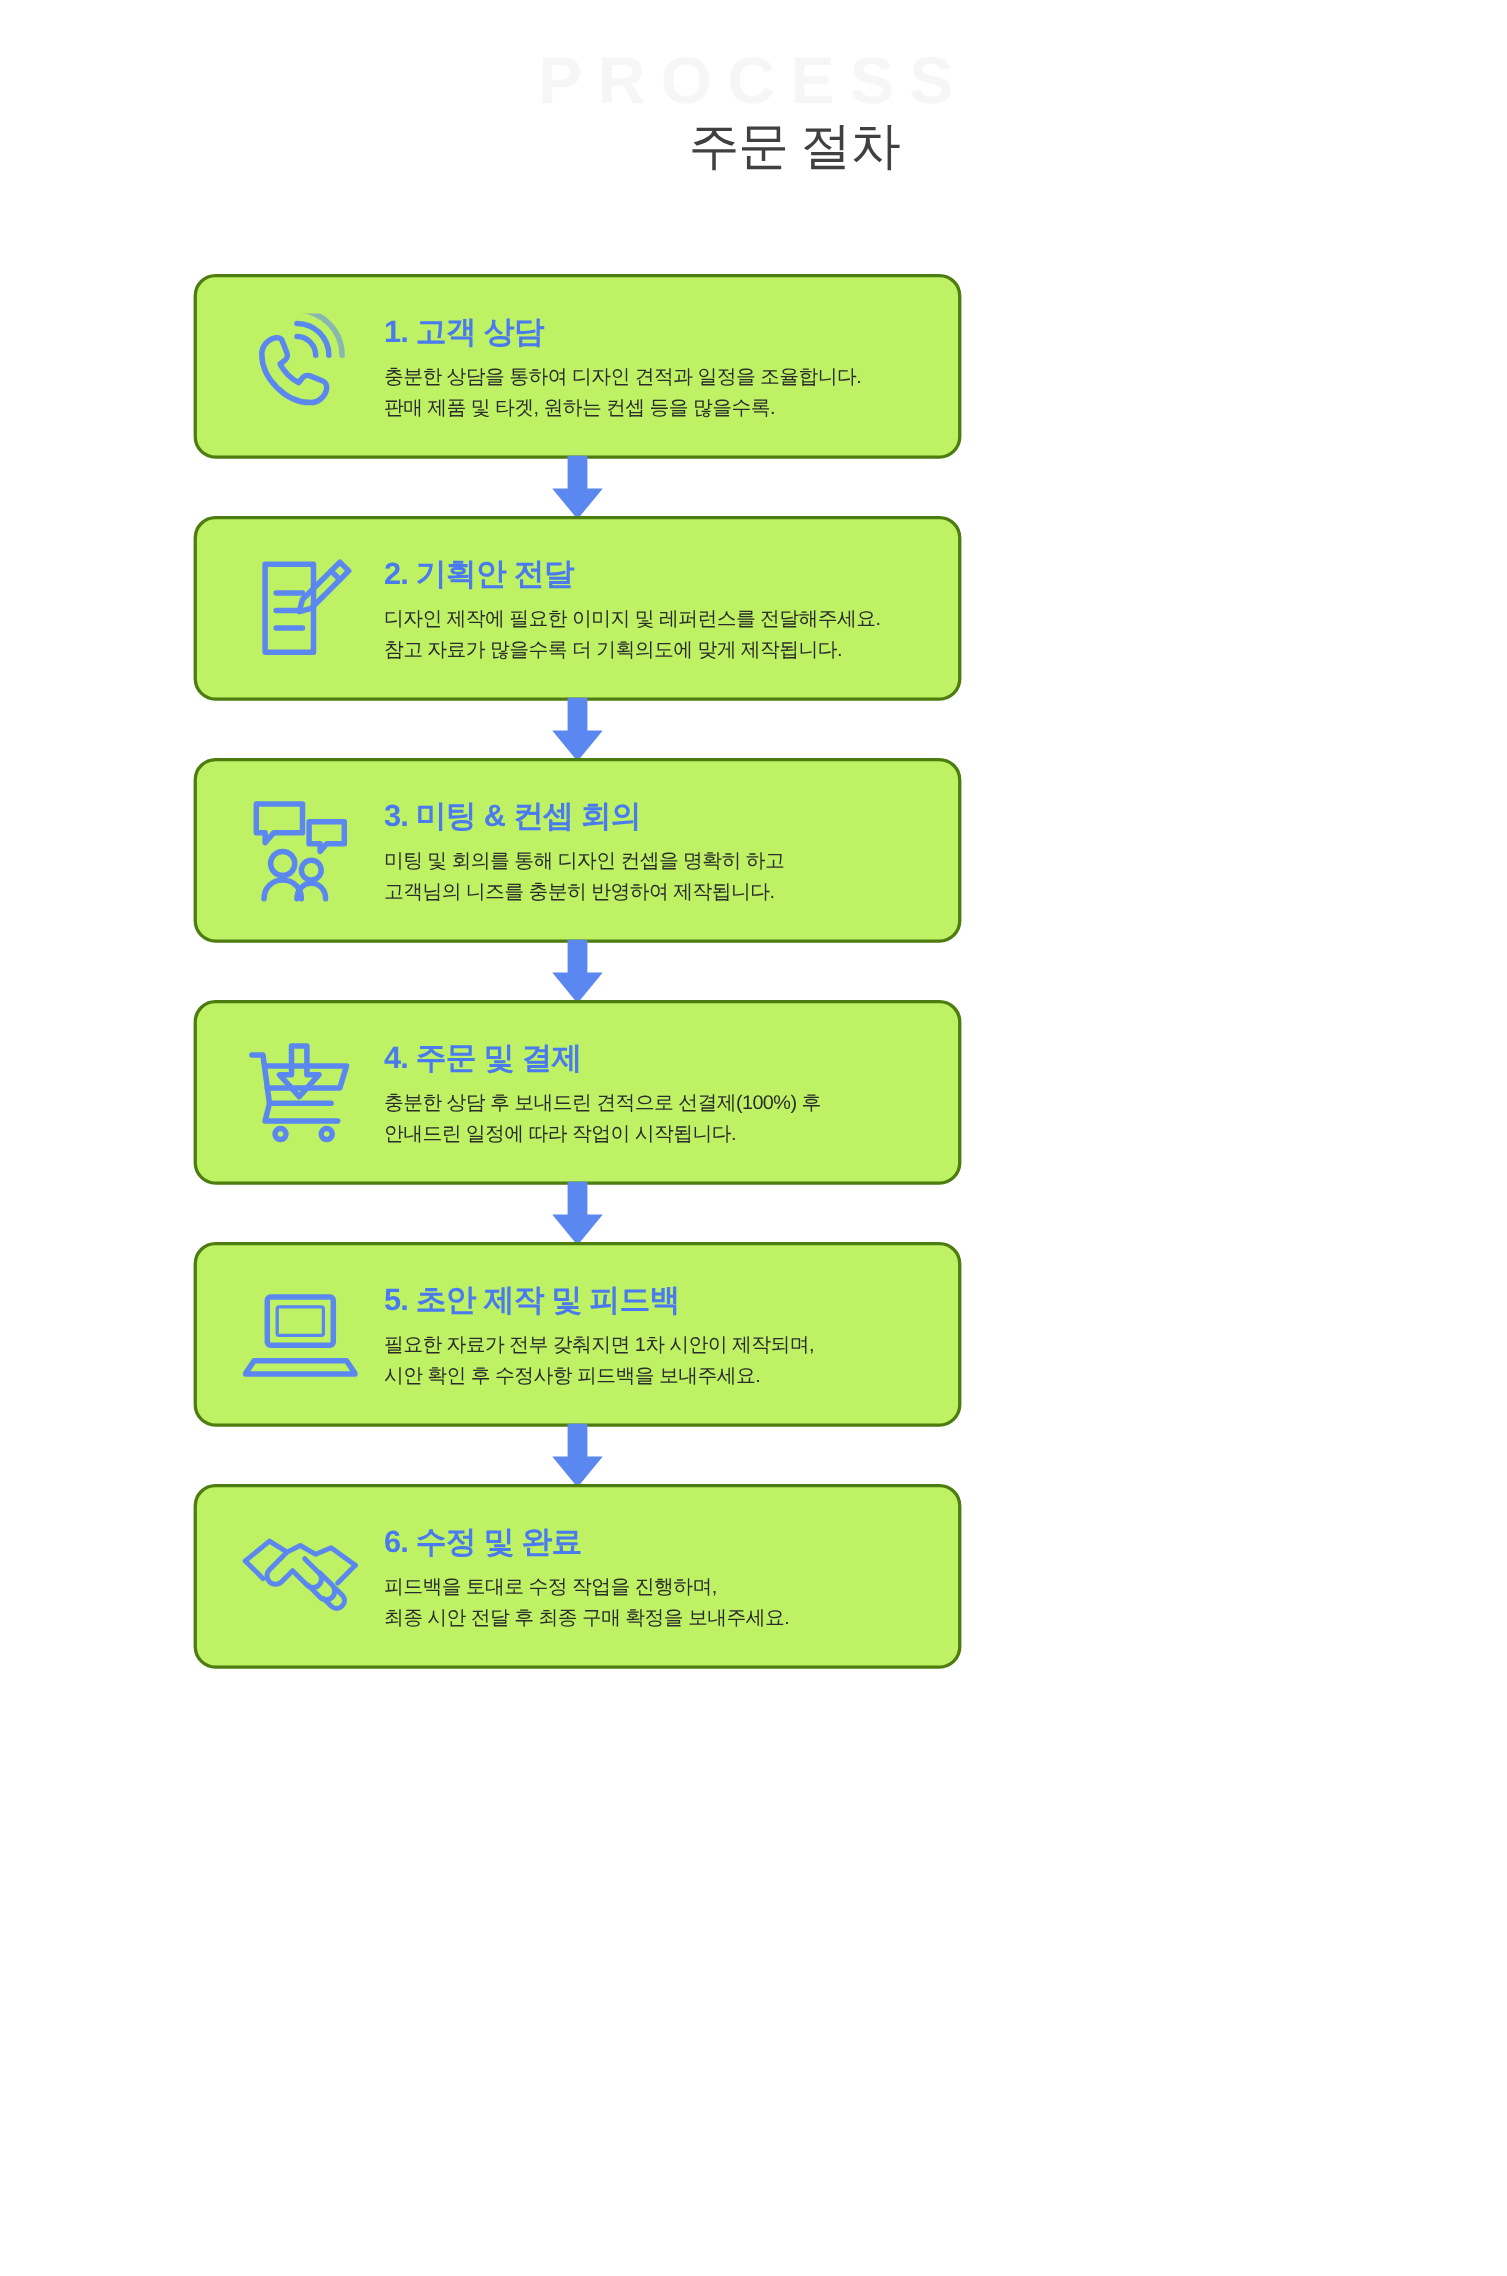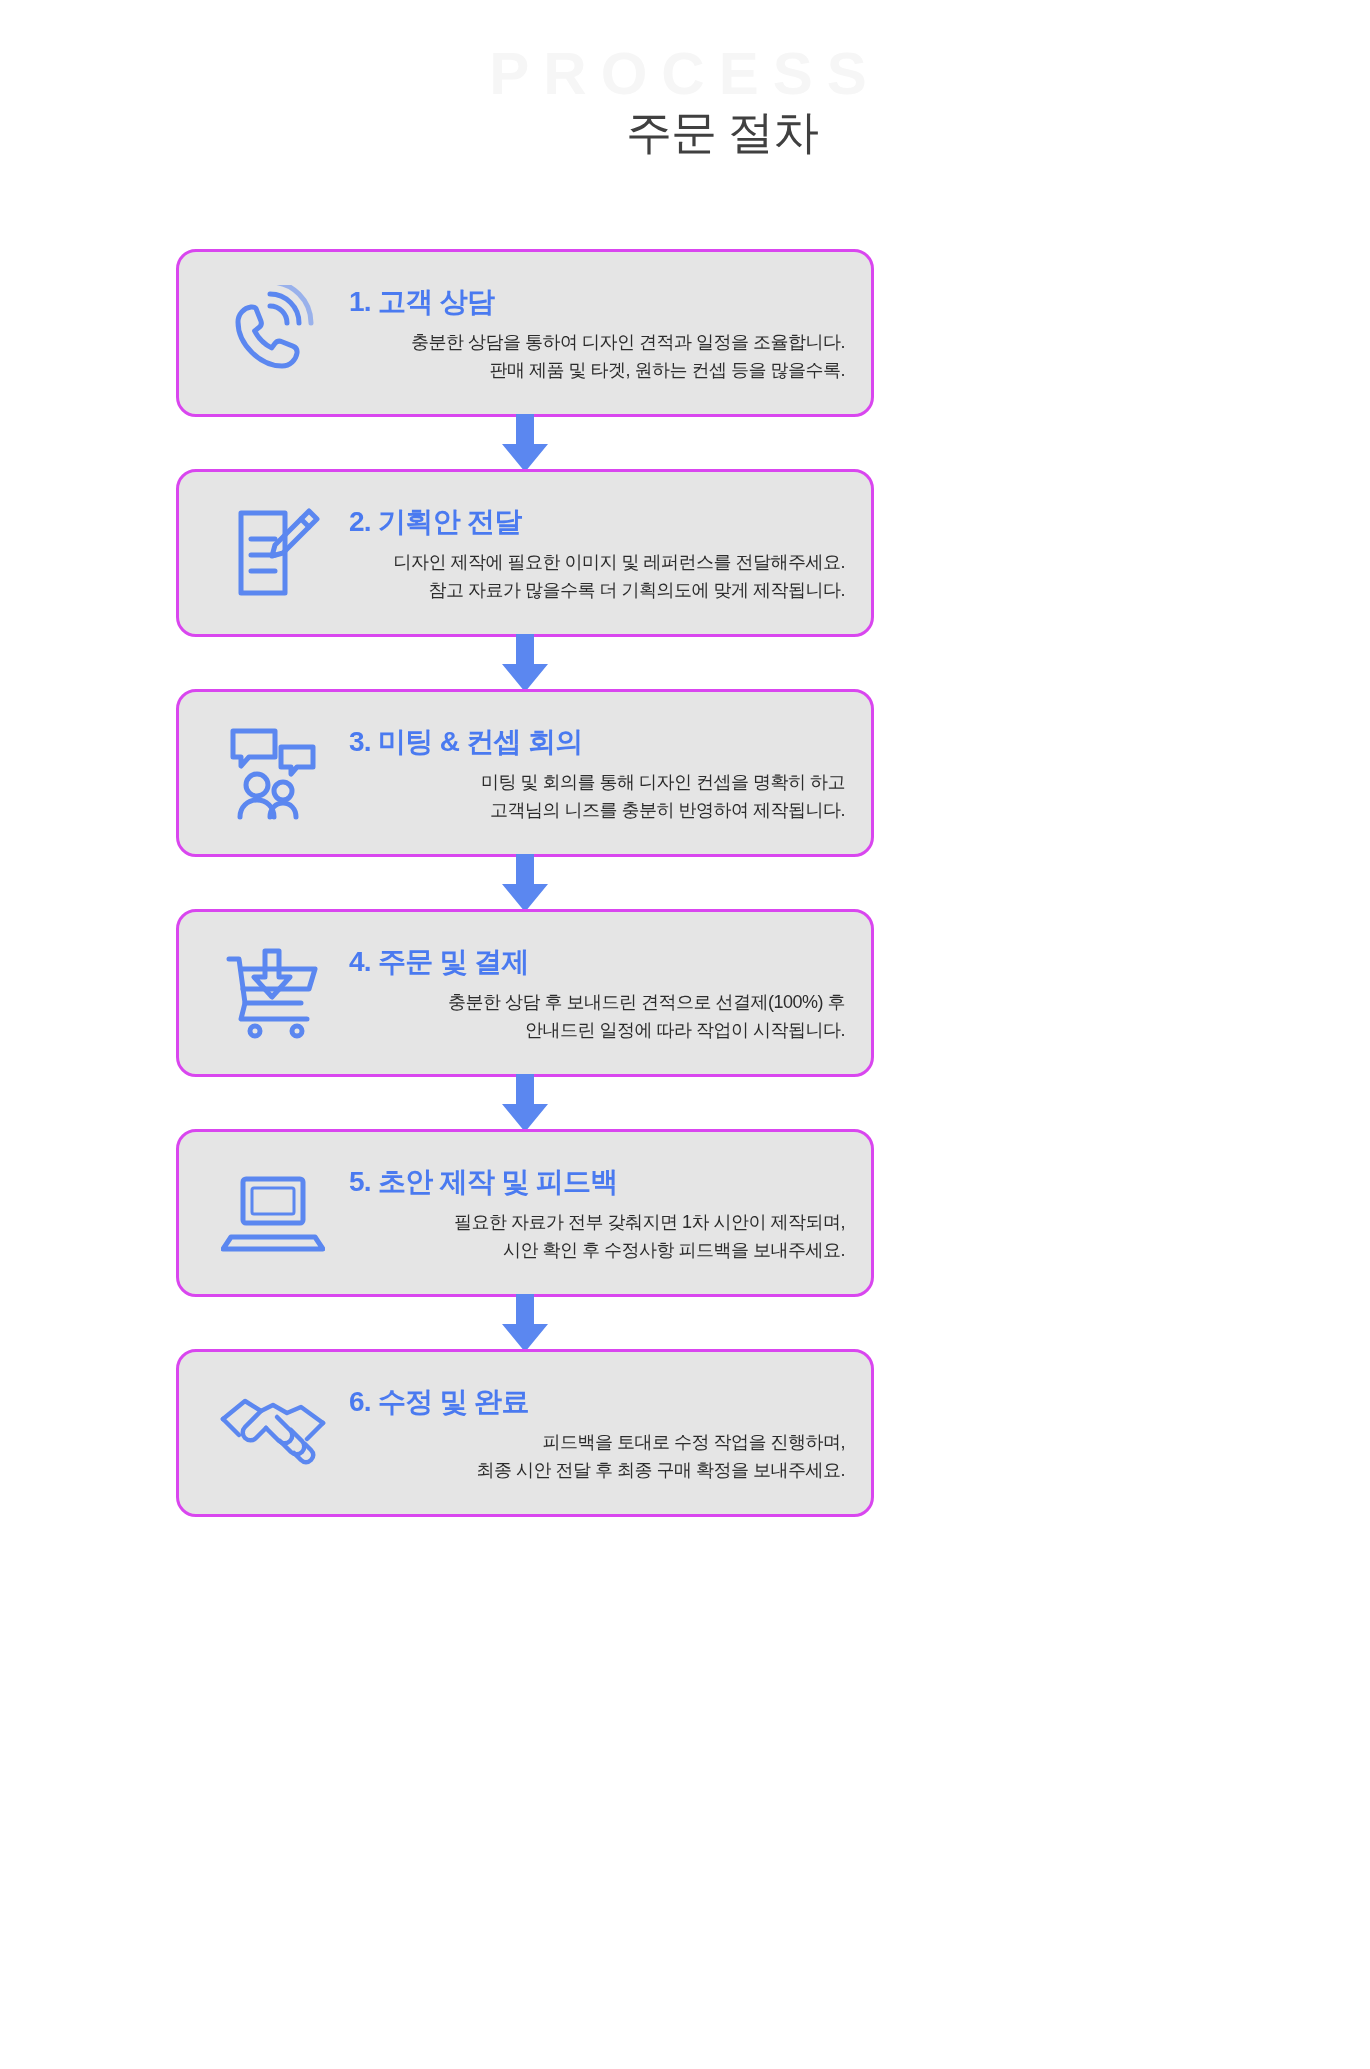--- a/index.html
+++ b/index.html
@@ -35,23 +35,23 @@
   .flow{
     position:absolute;
     left:176px;top:249px;
     width:698px;
   }
 
   .card{
     position:relative;
     box-sizing:border-box;
     width:698px;
-    border:3px solid #d946ef;
+    border:3px solid #4d7c0f;
     border-radius:20px;
-    background:#e5e5e5;
+    background:#bef264;
     display:flex;
     align-items:center;
     padding:18px 26px 18px 34px;
     min-height:168px;
   }
 
   .card-icon{
     flex:0 0 120px;
     width:120px;height:110px;
     display:flex;align-items:center;justify-content:center;
@@ -70,21 +70,20 @@
     margin:0 0 10px 0;
     white-space:nowrap;
   }
   .card-desc{
     font-size:18px;
     color:#2b2b2b;
     letter-spacing:-0.5px;
     line-height:1.55;
     margin:0;
     white-space:nowrap;
-    text-align:right;
   }
   .card-desc span{display:block;}
 
   
   .connector{
     height:52px;
     position:relative;
   }
   .connector .arrow{
     position:absolute;

